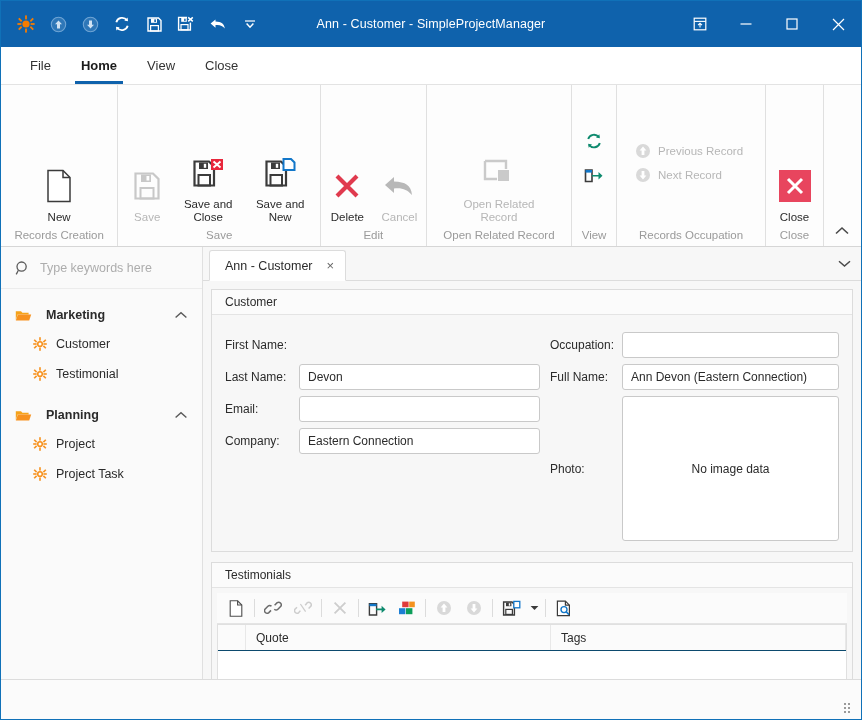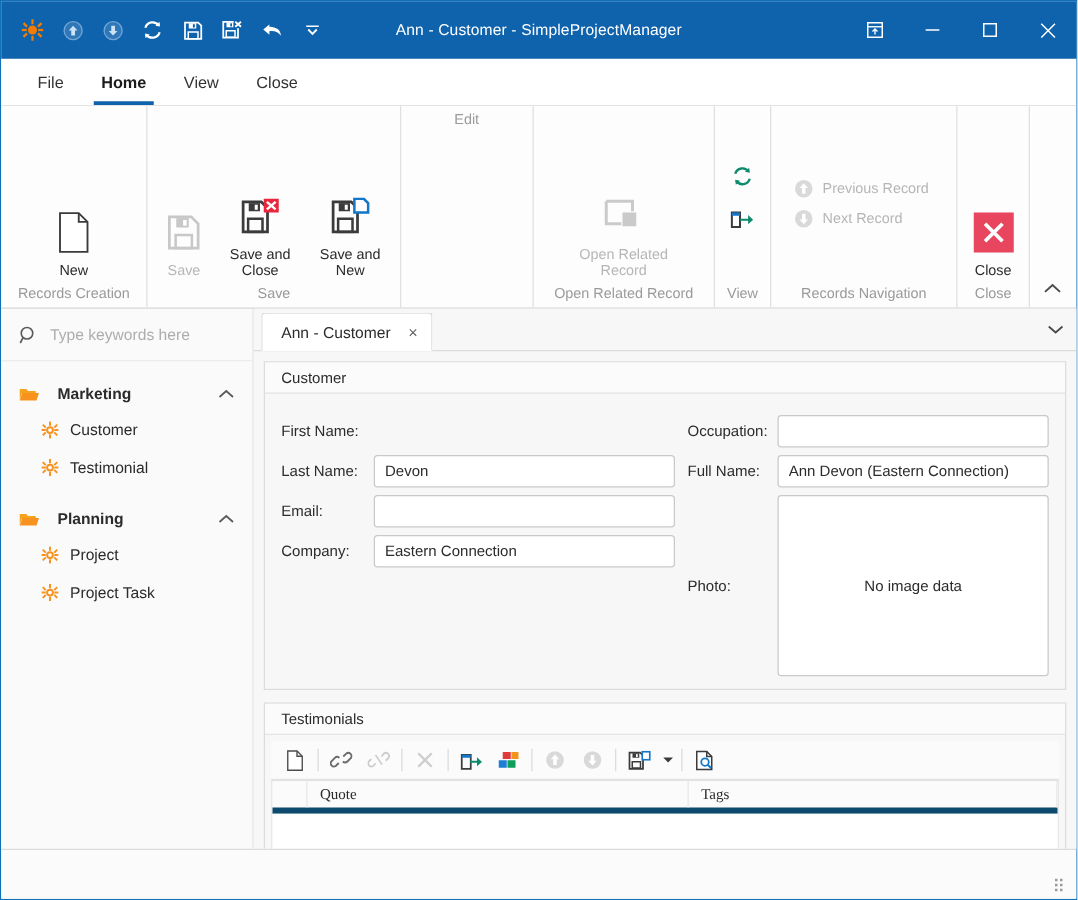--- a/index.html
+++ b/index.html
@@ -270,22 +270,22 @@
     flex: 1; margin: 0 5px 5px 5px;
     background: #ffffff;
     border: 1px solid #e0e0e0;
     display: flex; flex-direction: column;
     min-height: 0;
   }
   .grid-head {
     height: 26px; flex: 0 0 26px;
     display: flex; align-items: stretch;
     background: #fbfbfb;
-    border-bottom: 5px solid #0c4a6e;
-    font-size: 12px; color: #2b2b2b; font-family: Liberation Serif, serif;
+    border-bottom: 1px solid #0c4a6e;
+    font-size: 12px; color: #2b2b2b;
   }
   .gh-indicator { width: 28px; flex: 0 0 28px; border-right: 1px solid #e8e8e8; }
   .gh-cell {
     display: flex; align-items: center; padding: 0 10px;
     border-right: 1px solid #e8e8e8;
   }
   .grid-body { flex: 1; background: #ffffff; }
 
   
   .statusbar {
@@ -472,20 +472,38 @@
               <path d="M19.5 1 H27 L30.5 4.5 V12 H19.5 Z" fill="#ffffff" stroke="#1277c9" stroke-width="2"></path>
             </svg>
           </div>
           <div class="blabel">Save and New</div>
         </div>
       </div>
       <div class="glabel">Save</div>
     </div>
 
     <div class="rgroup" style="width:107px">
+      <div class="items">
+        <div class="bigbtn" style="width:52px">
+          <div class="bicon">
+            <svg width="30" height="30" viewBox="0 0 30 30">
+              <path d="M5 5 L25 25 M25 5 L5 25" stroke="#e03a4e" stroke-width="4.2" stroke-linecap="butt"></path>
+            </svg>
+          </div>
+          <div class="blabel">Delete</div>
+        </div>
+        <div class="bigbtn disabled" style="width:52px">
+          <div class="bicon">
+            <svg width="32" height="30" viewBox="0 0 32 30">
+              <path d="M11 6 L2 14 L11 22 V17.5 C19 16.5 24 18.5 29 24 C28 14 22.5 11 11 10.5 Z" fill="#b8b8b8"></path>
+            </svg>
+          </div>
+          <div class="blabel">Cancel</div>
+        </div>
+      </div>
       <div class="glabel">Edit</div>
     </div>
 
     <div class="rgroup" style="width:148px">
       <div class="items">
         <div class="bigbtn disabled" style="width:100px">
           <div class="bicon">
             <svg width="32" height="28" viewBox="0 0 32 28">
               <path d="M2 2 H23 V10" fill="none" stroke="#cacaca" stroke-width="2.4"></path>
               <path d="M2 2 V20 H14" fill="none" stroke="#cacaca" stroke-width="2.4"></path>
@@ -541,21 +559,21 @@
             <span>
               <svg width="16" height="16" viewBox="0 0 16 16">
                 <circle cx="8" cy="8" r="7" fill="#d9d9d9"></circle>
                 <path d="M8 12.4 L4.6 8.6 H6.6 V4 H9.4 V8.6 H11.4 Z" fill="#ffffff"></path>
               </svg>
             </span>
             <span>Next Record</span>
           </div>
         </div>
       </div>
-      <div class="glabel">Records Navigation</div>
+      <div class="glabel">Records Occupation</div>
     </div>
 
     <div class="rgroup" style="width:58px">
       <div class="items">
         <div class="bigbtn" style="width:56px">
           <div class="bicon">
             <svg width="34" height="34" viewBox="0 0 34 34">
               <rect x="1" y="1" width="32" height="32" fill="#e8455e"></rect>
               <path d="M10 10 L24 24 M24 10 L10 24" stroke="#ffffff" stroke-width="3"></path>
             </svg>

